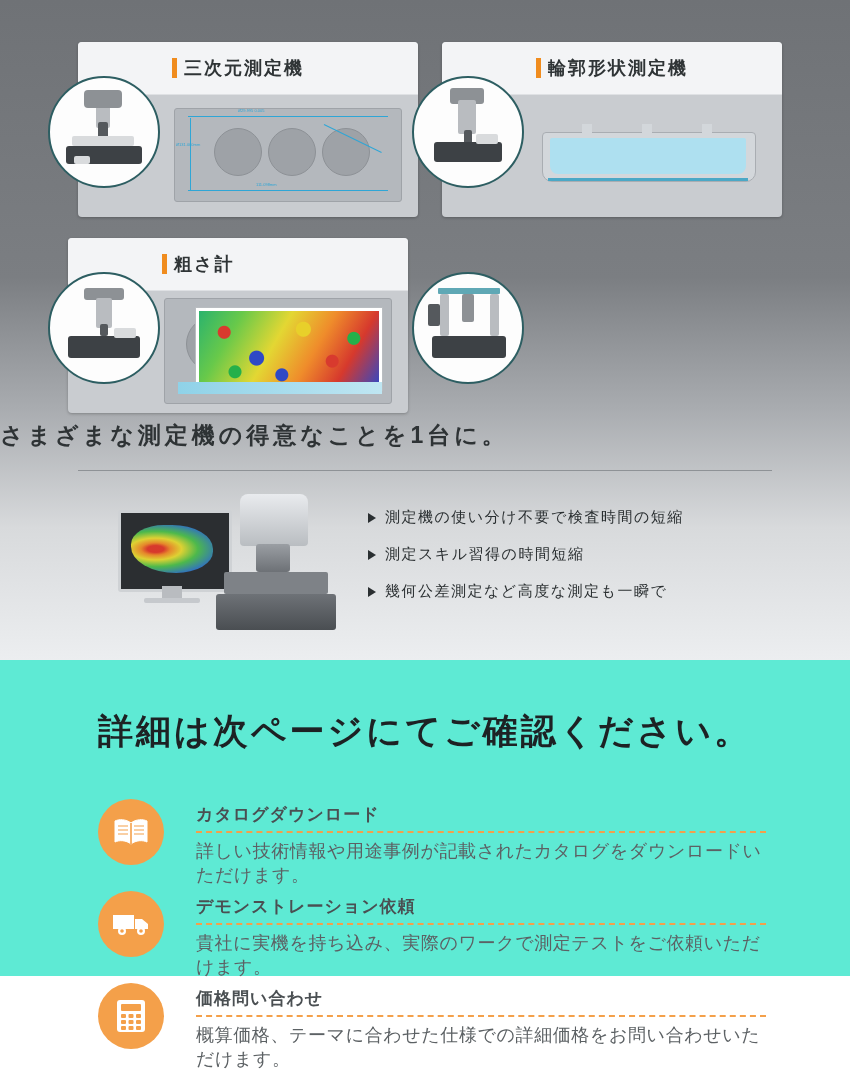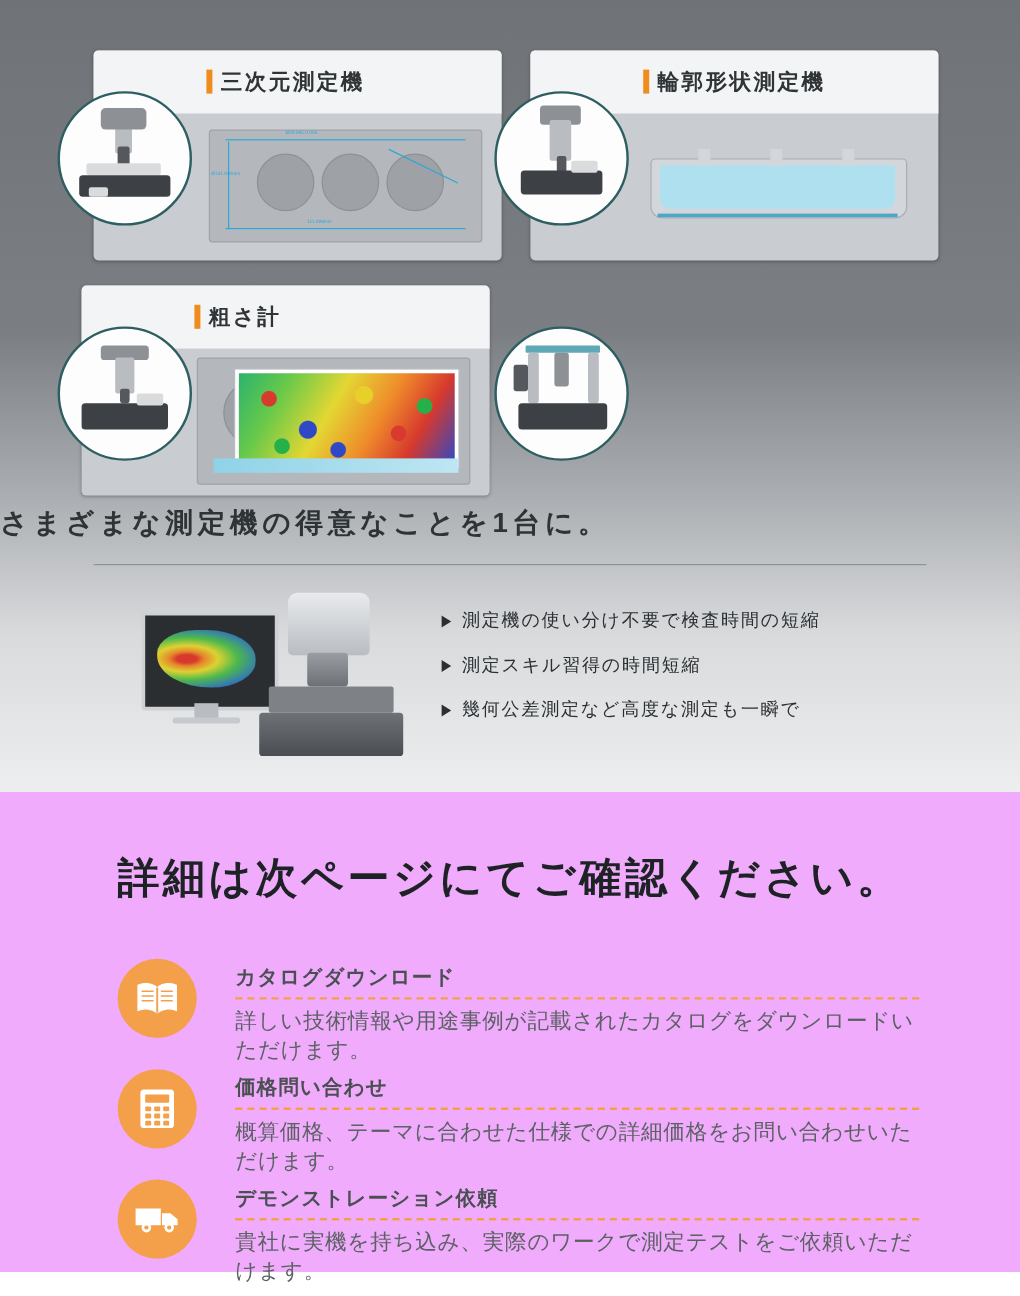--- a/index.html
+++ b/index.html
@@ -264,22 +264,22 @@
     border-bottom: 5px solid transparent;
     margin-right: 9px;
     margin-top: 5px;
     flex: 0 0 auto;
   }
 
   
   .bottom-section {
     position: absolute;
     left: 0; top: 660px;
-    width: 850px; height: 400px;
-    background: #f0abfc;
+    width: 850px; height: 316px;
+    background: #5eead4;
   }
   .cta-heading {
     position: absolute;
     left: 0; top: 48px;
     width: 850px;
     text-align: center;
     font-size: 35px;
     font-weight: 700;
     letter-spacing: 3px;
     color: #1d2224;
@@ -485,51 +485,51 @@
             <path d="M6 9 H16 M6 13 H16 M6 17 H16 M22 9 H32 M22 13 H32 M22 17 H32" stroke="#f4a04a" stroke-width="1.2" fill="none"></path>
           </svg>
         </div>
         <div class="action-title">カタログダウンロード</div>
         <div class="action-dash"></div>
         <div class="action-desc">詳しい技術情報や用途事例が記載されたカタログをダウンロードいただけます。</div>
       </div>
 
       <div class="action">
         <div class="action-icon">
+          <svg class="ico-svg" width="40" height="28" viewBox="0 0 40 28" aria-hidden="true">
+            <path d="M2 5 H23 V19 H2 Z" fill="#ffffff"></path>
+            <path d="M24 9 H31 L37 14 V19 H24 Z" fill="#ffffff"></path>
+            <circle cx="11" cy="21" r="4" fill="#ffffff"></circle>
+            <circle cx="11" cy="21" r="1.8" fill="#f4a04a"></circle>
+            <circle cx="30" cy="21" r="4" fill="#ffffff"></circle>
+            <circle cx="30" cy="21" r="1.8" fill="#f4a04a"></circle>
+          </svg>
+        </div>
+        <div class="action-title">デモンストレーション依頼</div>
+        <div class="action-dash"></div>
+        <div class="action-desc">貴社に実機を持ち込み、実際のワークで測定テストをご依頼いただけます。</div>
+      </div>
+
+      <div class="action">
+        <div class="action-icon">
           <svg class="ico-svg" width="30" height="34" viewBox="0 0 30 34" aria-hidden="true">
             <rect x="1" y="1" width="28" height="32" rx="3" fill="#ffffff"></rect>
             <rect x="5" y="5" width="20" height="7" rx="1" fill="#f4a04a"></rect>
             <rect x="5" y="15" width="5" height="4" rx="1" fill="#f4a04a"></rect>
             <rect x="12.5" y="15" width="5" height="4" rx="1" fill="#f4a04a"></rect>
             <rect x="20" y="15" width="5" height="4" rx="1" fill="#f4a04a"></rect>
             <rect x="5" y="21" width="5" height="4" rx="1" fill="#f4a04a"></rect>
             <rect x="12.5" y="21" width="5" height="4" rx="1" fill="#f4a04a"></rect>
             <rect x="20" y="21" width="5" height="4" rx="1" fill="#f4a04a"></rect>
             <rect x="5" y="27" width="5" height="4" rx="1" fill="#f4a04a"></rect>
             <rect x="12.5" y="27" width="5" height="4" rx="1" fill="#f4a04a"></rect>
             <rect x="20" y="27" width="5" height="4" rx="1" fill="#f4a04a"></rect>
           </svg>
         </div>
         <div class="action-title">価格問い合わせ</div>
         <div class="action-dash"></div>
         <div class="action-desc">概算価格、テーマに合わせた仕様での詳細価格をお問い合わせいただけます。</div>
       </div>
 
-      <div class="action">
-        <div class="action-icon">
-          <svg class="ico-svg" width="40" height="28" viewBox="0 0 40 28" aria-hidden="true">
-            <path d="M2 5 H23 V19 H2 Z" fill="#ffffff"></path>
-            <path d="M24 9 H31 L37 14 V19 H24 Z" fill="#ffffff"></path>
-            <circle cx="11" cy="21" r="4" fill="#ffffff"></circle>
-            <circle cx="11" cy="21" r="1.8" fill="#f4a04a"></circle>
-            <circle cx="30" cy="21" r="4" fill="#ffffff"></circle>
-            <circle cx="30" cy="21" r="1.8" fill="#f4a04a"></circle>
-          </svg>
-        </div>
-        <div class="action-title">デモンストレーション依頼</div>
-        <div class="action-dash"></div>
-        <div class="action-desc">貴社に実機を持ち込み、実際のワークで測定テストをご依頼いただけます。</div>
-      </div>
-
     </div>
   </div>
 
 </div>
 
 </body></html>

